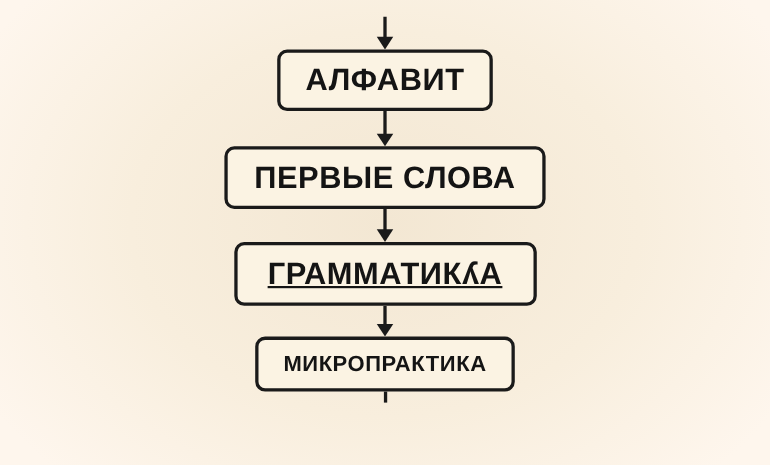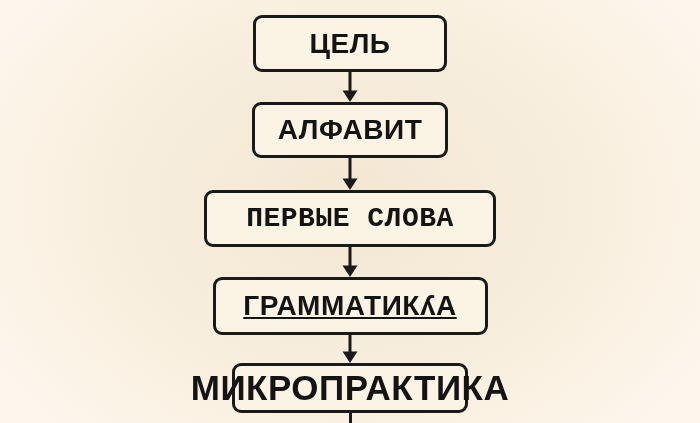--- a/index.html
+++ b/index.html
@@ -35,39 +35,36 @@
     justify-content: center;
     color: var(--text);
     font-weight: 700;
     font-size: 28px;
     letter-spacing: 0.5px;
     white-space: nowrap;
     flex: 0 0 auto;
   }
   .n1 { width: 194px; height: 57px; }
   .n2 { width: 196px; height: 56px; }
-  .n3 { width: 292px; height: 57px; font-family: Liberation Mono, monospace; }
+  .n3 { width: 292px; height: 57px; }
   .n4 { width: 275px; height: 58px; text-decoration: underline; }
-  .n5 { width: 236px; height: 50px; font-size: 35px; }
+  .n5 { width: 236px; height: 50px; font-size: 20px; }
   .connector { flex: 0 0 auto; display: block; }
   .stub {
     width: 3px;
     height: 10px;
     background: var(--arrow);
     flex: 0 0 auto;
   }
 </style>
 </head>
 <body>
 
 <div class="canvas">
 
-  <div class="node n1">
-    <span>ЦЕЛЬ</span>
-  </div>
 
   <svg class="connector" width="20" height="30" viewBox="0 0 20 30" aria-hidden="true">
     <line x1="10" y1="0" x2="10" y2="20" stroke="#1a1a1a" stroke-width="3"></line>
     <polygon points="2.5,18.5 17.5,18.5 10,30" fill="#1a1a1a"></polygon>
   </svg>
 
   <div class="node n2">
     <span>АЛФАВИТ</span>
   </div>
 

